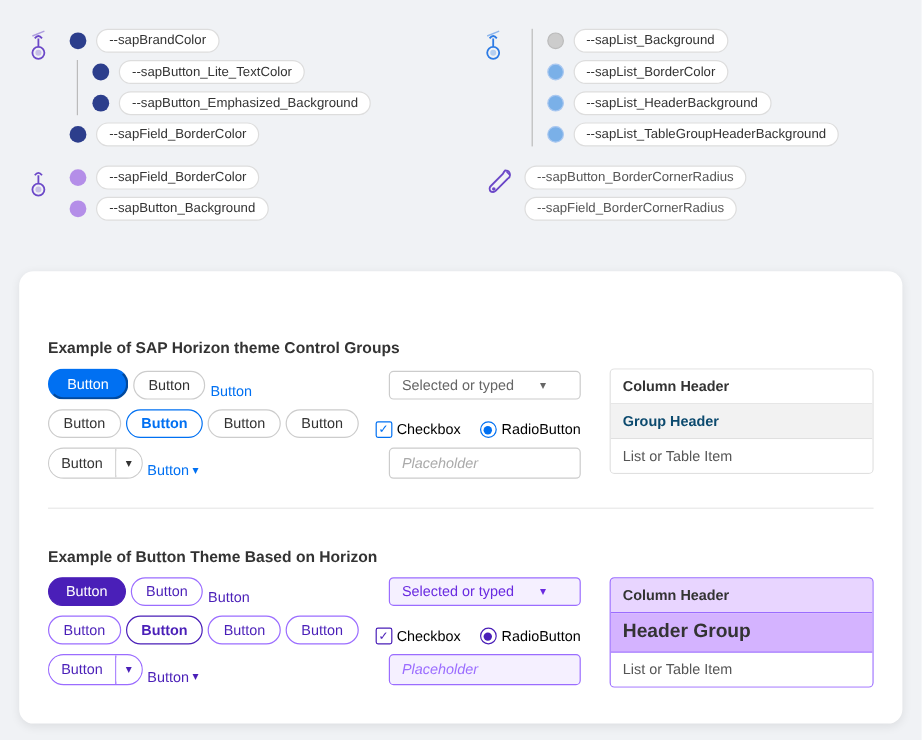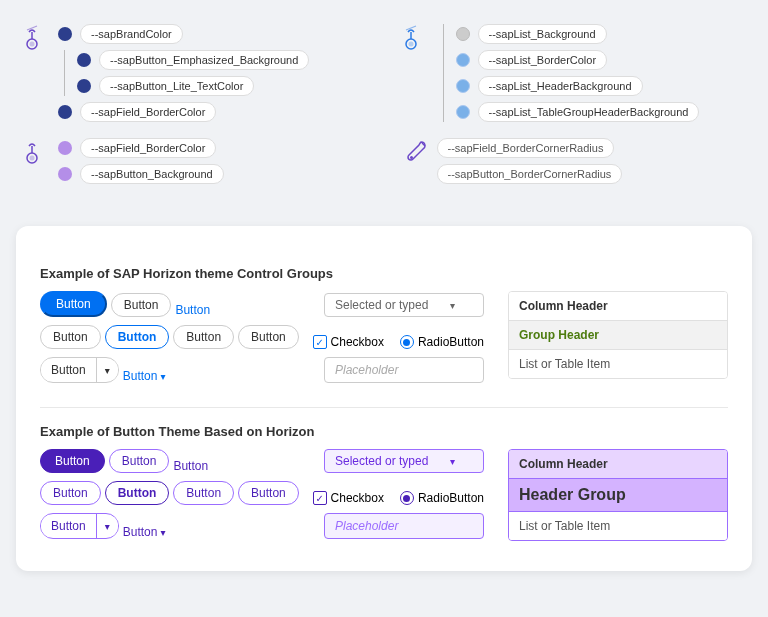--- a/index.html
+++ b/index.html
@@ -77,21 +77,21 @@
       text-align: right;
       max-width: 280px;
       line-height: 1.4;
       float: right;
       margin-top: -4px;
     }
     .section-title {
       font-size: 13px;
       font-weight: 600;
       color: #333;
-      margin: 16px 0 10px 0;
+      margin: 32px 0 10px 0;
       clear: both;
     }
 
     
     .example-layout {
       display: flex;
       gap: 24px;
     }
     .example-left {
       flex: 1;
@@ -278,21 +278,21 @@
       font-size: 12px;
       font-weight: 700;
       color: #333;
       background: white;
       border-bottom: 1px solid #e0e0e0;
     }
     .table-group-header {
       padding: 7px 10px;
       font-size: 12px;
       font-weight: 700;
-      color: #4d7c0f;
+      color: #0c4a6e;
       background: #f2f2f2;
       border-bottom: 1px solid #e0e0e0;
     }
     .table-list-item {
       padding: 7px 10px;
       font-size: 12px;
       color: #555;
       background: white;
     }
 
@@ -452,25 +452,25 @@
         <path d="M3 6 L13 2" stroke="#6b48c8" stroke-width="1.2" opacity="0.5"></path>
       </svg>
       <div>
         <div class="color-item">
           <div class="color-dot" style="background:#2c3e8c;"></div>
           <span class="color-tag">--sapBrandColor</span>
         </div>
         <div class="connector-line">
           <div class="color-item">
             <div class="color-dot" style="background:#2c3e8c;"></div>
-            <span class="color-tag">--sapButton_Emphasized_Background</span>
+            <span class="color-tag">--sapButton_Lite_TextColor</span>
           </div>
           <div class="color-item">
             <div class="color-dot" style="background:#2c3e8c;"></div>
-            <span class="color-tag">--sapButton_Lite_TextColor</span>
+            <span class="color-tag">--sapButton_Emphasized_Background</span>
           </div>
         </div>
         <div class="color-item" style="margin-top:6px;">
           <div class="color-dot" style="background:#2c3e8c;"></div>
           <span class="color-tag">--sapField_BorderColor</span>
         </div>
       </div>
     </div>
 
     <div style="display:flex;align-items:flex-start;gap:6px;margin-top:8px;">
@@ -525,24 +525,24 @@
     </div>
 
     <div style="display:flex;align-items:flex-start;gap:6px;margin-top:4px;">
       <svg width="28" height="28" viewBox="0 0 28 28">
         <path d="M18 4 Q22 4 22 8 Q22 10 20 11 L10 21 Q9 22 8 22 Q5 22 5 19 Q5 18 6 17 L16 7 Q17 5 18 4Z" fill="none" stroke="#6b48c8" stroke-width="1.5"></path>
         <circle cx="8.5" cy="19.5" r="1.5" fill="#6b48c8"></circle>
         <path d="M19 5 L22 8" stroke="#6b48c8" stroke-width="1.2"></path>
       </svg>
       <div>
         <div class="color-item">
+          <span class="color-tag-light">--sapButton_BorderCornerRadius</span>
+        </div>
+        <div class="color-item">
           <span class="color-tag-light">--sapField_BorderCornerRadius</span>
-        </div>
-        <div class="color-item">
-          <span class="color-tag-light">--sapButton_BorderCornerRadius</span>
         </div>
       </div>
     </div>
   </div>
 </div>
 
 <div class="main-card">
 
   <div>
     <div class="section-title">Example of SAP Horizon theme Control Groups</div>

